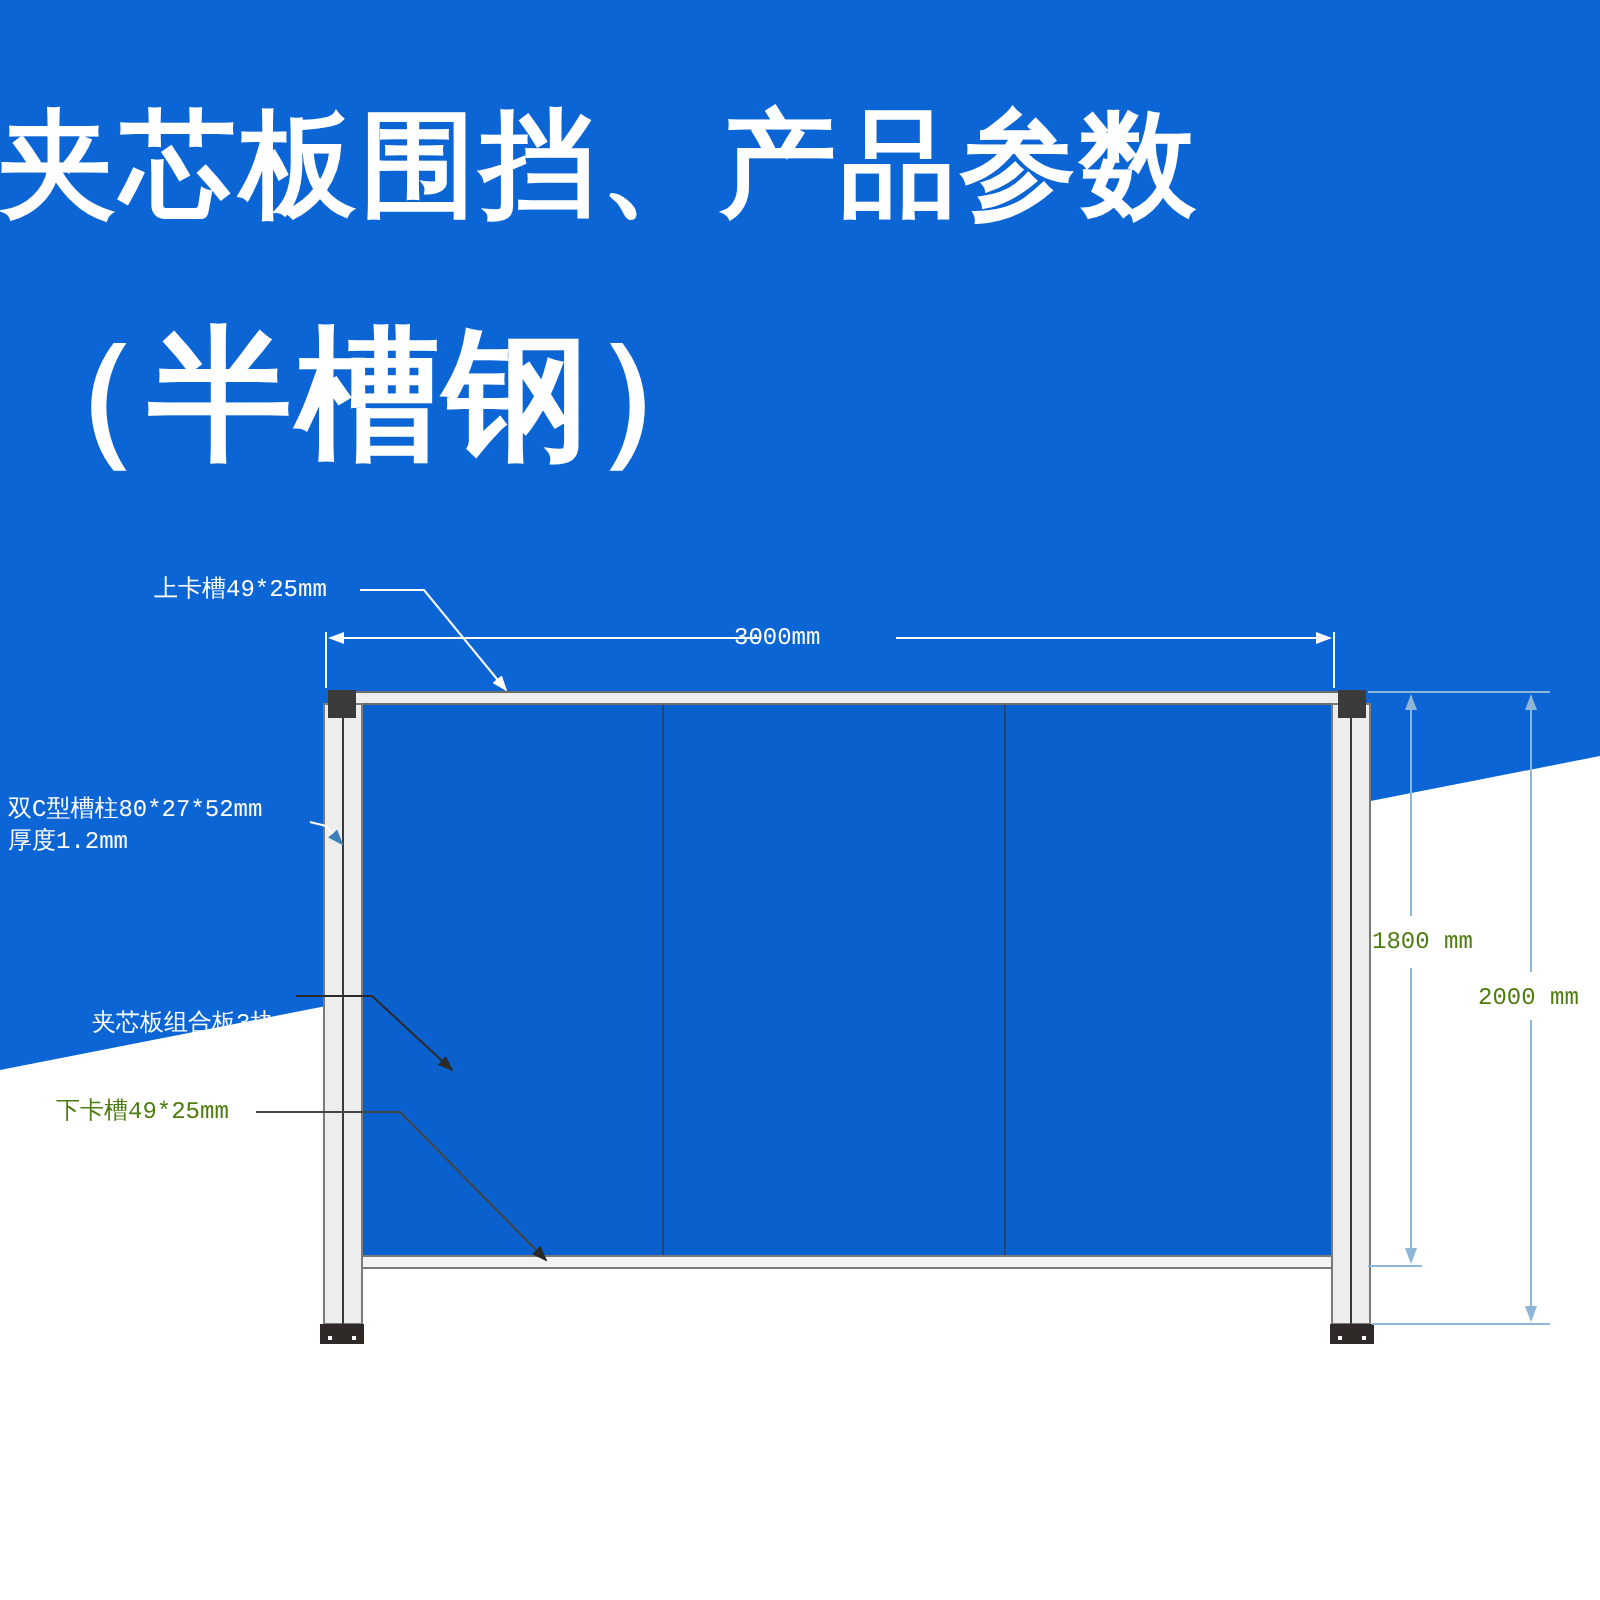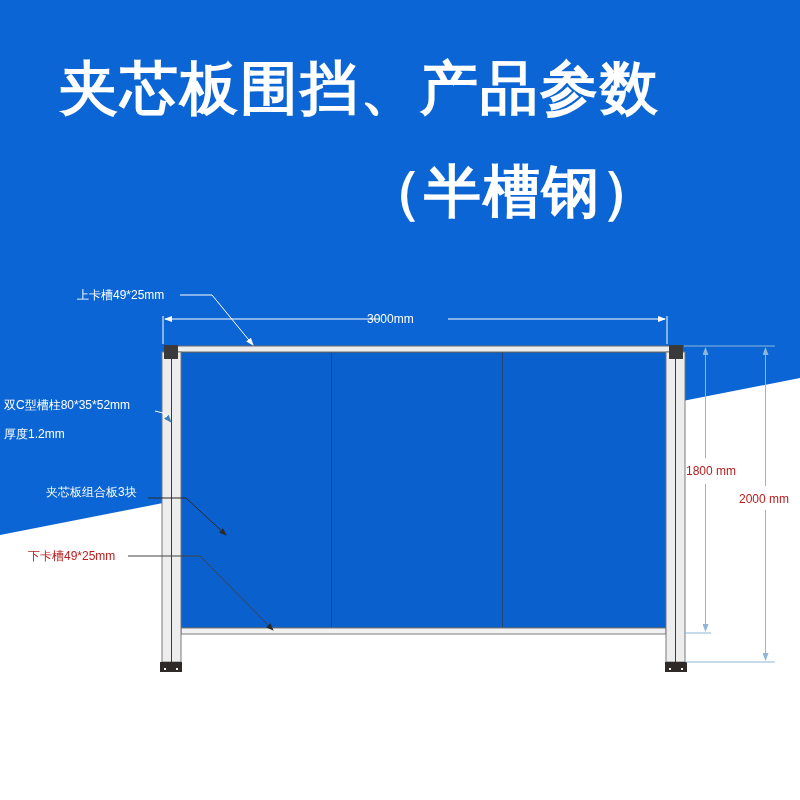--- a/index.html
+++ b/index.html
@@ -1,23 +1,23 @@
 <!DOCTYPE html>
 <html><head>
 <meta charset="utf-8">
 <style>
   html, body { margin: 0; padding: 0; }
   body { width: 800px; height: 800px; position: relative; overflow: hidden; font-family: "DejaVu Sans", sans-serif; background: #ffffff; }
   .bg-blue { position: absolute; left: 0; top: 0; width: 800px; height: 800px; }
-  .title { position: absolute; left: 0; width: 660px; text-align: right; color: #ffffff; font-weight: bold; font-family: Liberation Sans, sans-serif; letter-spacing: 2px; }
+  .title { position: absolute; left: 0; width: 660px; text-align: left; color: #ffffff; font-weight: bold; font-family: Liberation Mono, monospace; letter-spacing: 2px; }
   .title1 { top: 52px; font-size: 58px; line-height: 72px; }
-  .title2 { top: 155px; font-size: 57px; line-height: 72px; }
-  .lbl { position: absolute; font-size: 12px; line-height: 14px; white-space: nowrap; font-family: Liberation Sans, sans-serif; }
+  .title2 { top: 167px; font-size: 72px; line-height: 72px; }
+  .lbl { position: absolute; font-size: 12px; line-height: 14px; white-space: nowrap; font-family: Liberation Mono, monospace; }
   .lbl.white { color: #ffffff; }
-  .lbl.bluetext { color: #b91c1c; }
+  .lbl.bluetext { color: #4d7c0f; }
   svg.diagram { position: absolute; left: 0; top: 0; }
 </style>
 </head>
 <body>
 
 <svg class="bg-blue" width="800" height="800" viewBox="0 0 800 800">
   <rect x="0" y="0" width="800" height="800" fill="#0B65D4"></rect>
   <polygon points="0,535 800,378 800,800 0,800" fill="#FFFFFF"></polygon>
 </svg>
 
@@ -100,18 +100,18 @@
   <g>
     <polyline points="148,498 186,498 226,535" fill="none" stroke="#2a2a2a" stroke-width="1" marker-end="url(#arrD)"></polyline>
   </g>
   <g>
     <polyline points="128,556 200,556 273,630" fill="none" stroke="#444444" stroke-width="1" marker-end="url(#arrD)"></polyline>
   </g>
 </svg>
 
 <div class="lbl white" style="left:77px; top:288px;">上卡槽49*25mm</div>
 <div class="lbl white" style="left:367px; top:312px;">3000mm</div>
-<div class="lbl white" style="left:4px; top:398px;">双C型槽柱80*35*52mm</div>
-<div class="lbl white" style="left:4px; top:427px;">厚度1.2mm</div>
-<div class="lbl white" style="left:46px; top:485px;">夹芯板组合板3块</div>
+<div class="lbl white" style="left:4px; top:398px;">双C型槽柱80*27*52mm</div>
+<div class="lbl white" style="left:4px; top:414px;">厚度1.2mm</div>
+<div class="lbl white" style="left:46px; top:505px;">夹芯板组合板3块</div>
 <div class="lbl bluetext" style="left:28px; top:549px;">下卡槽49*25mm</div>
 <div class="lbl bluetext" style="left:686px; top:464px;">1800 mm</div>
 <div class="lbl bluetext" style="left:739px; top:492px;">2000 mm</div>
 
 </body></html>

